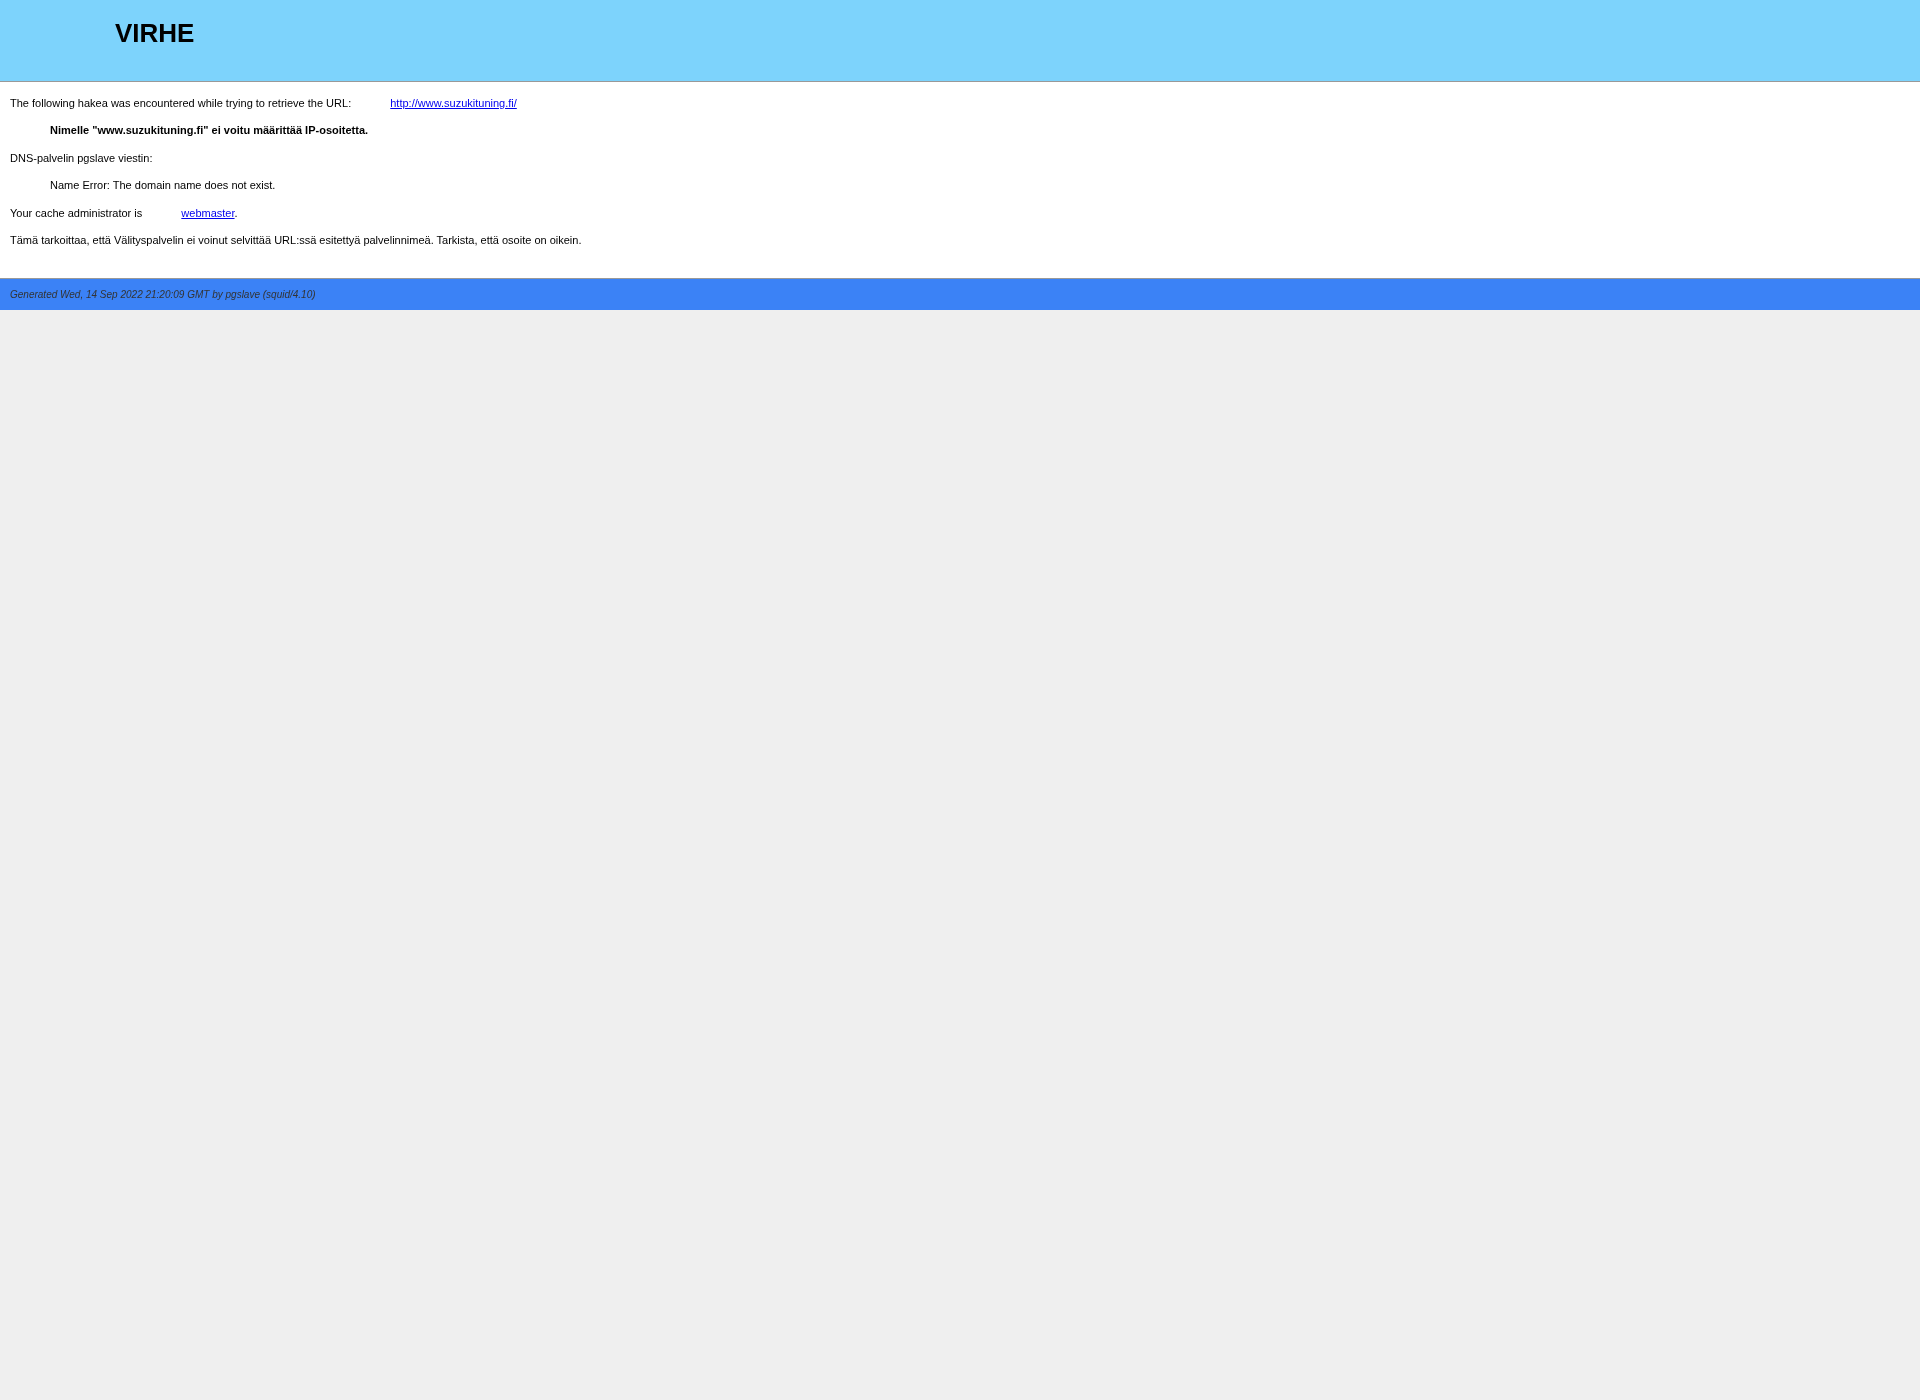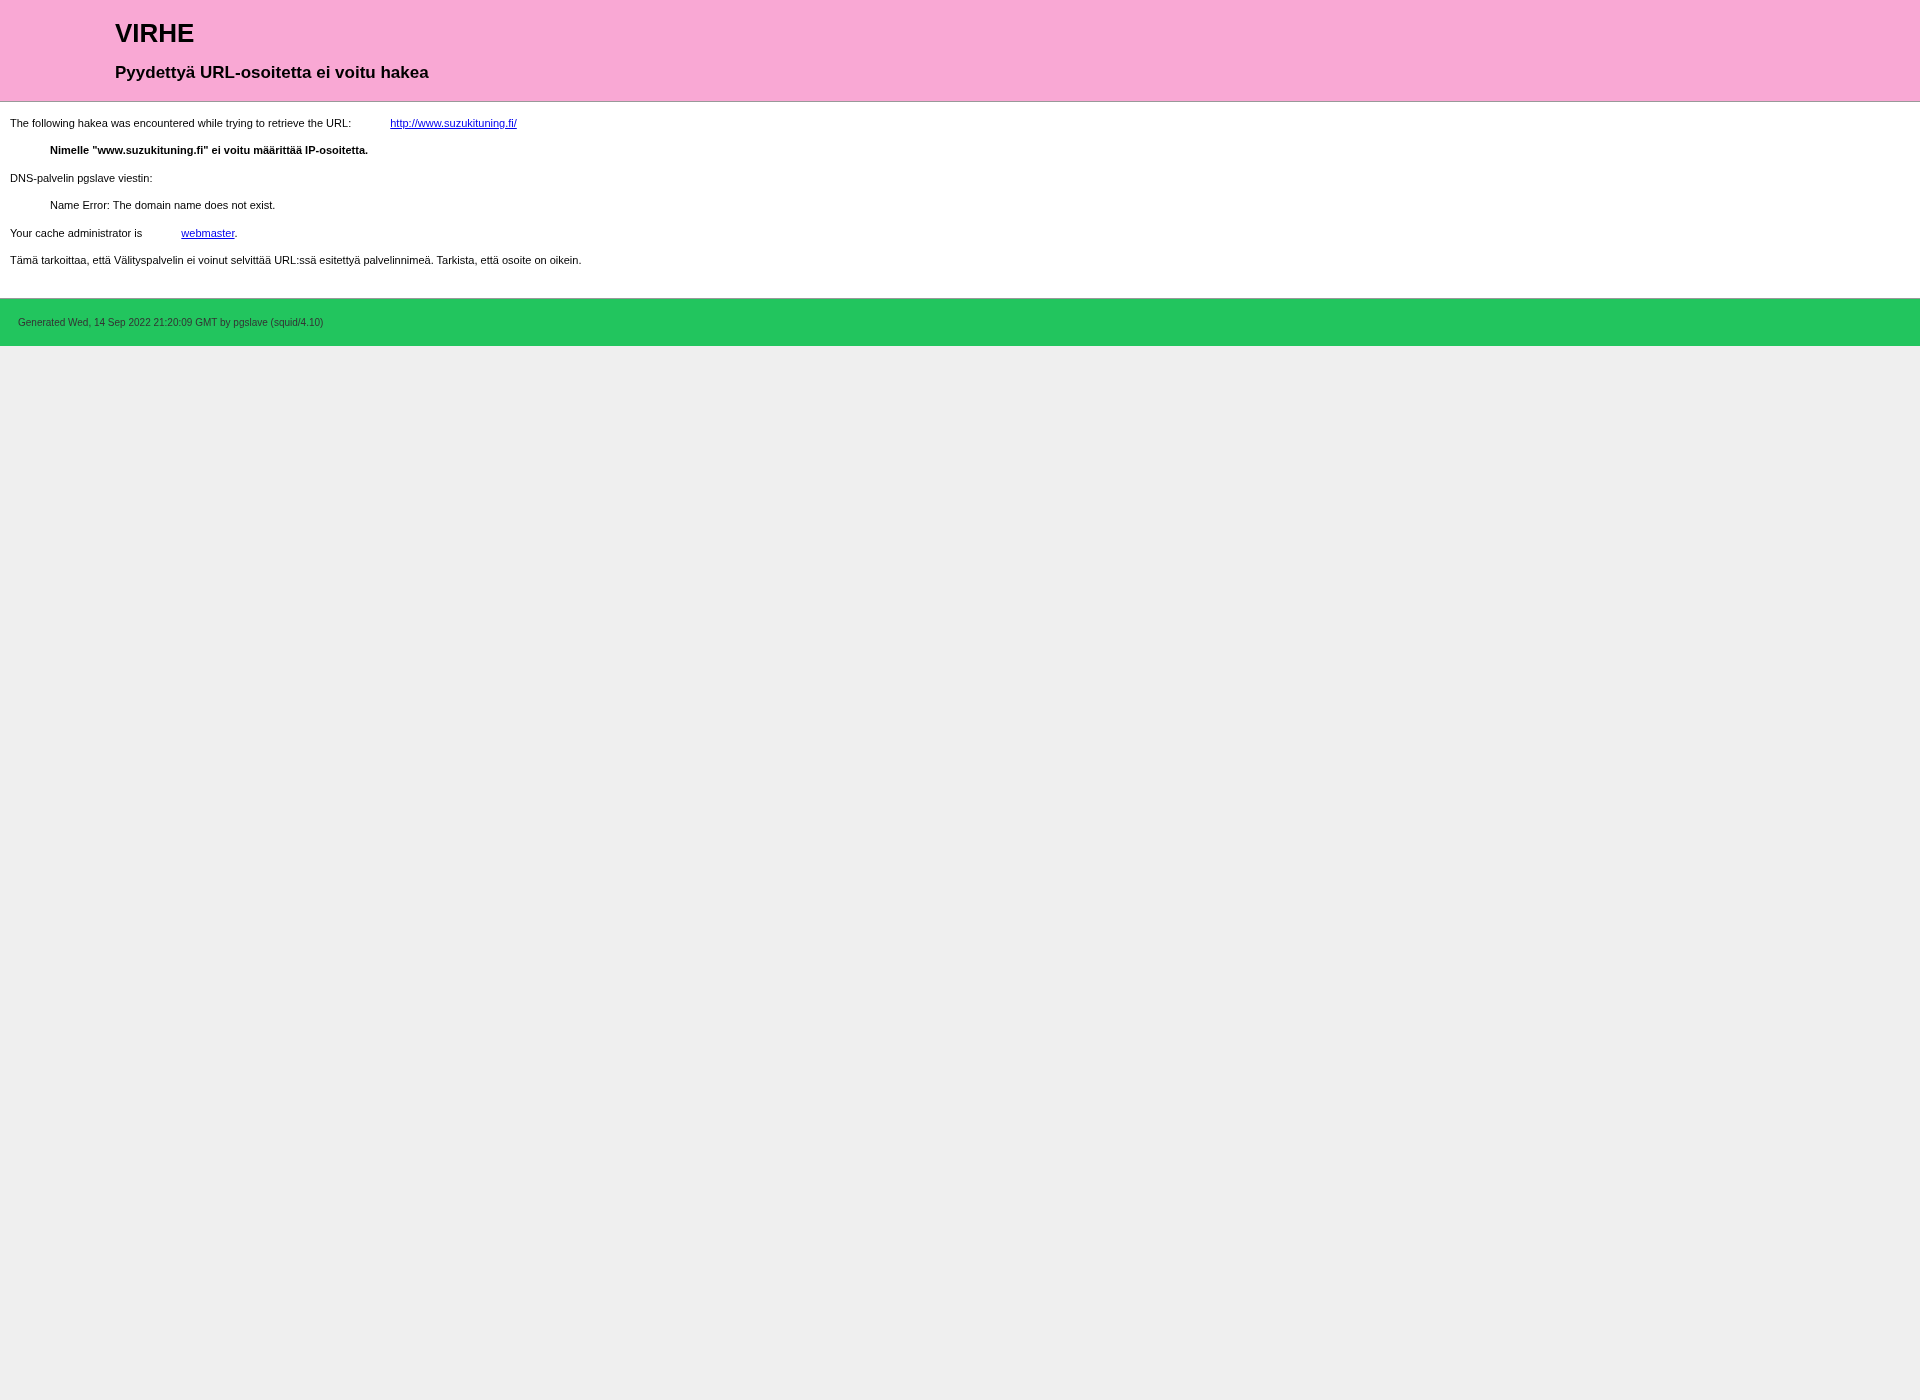--- a/index.html
+++ b/index.html
@@ -7,21 +7,21 @@
       padding: 0;
       box-sizing: border-box;
     }
     body {
       font-family: Arial, Helvetica, sans-serif;
       background-color: #efefef;
       width: 1920px;
       height: 1400px;
     }
     .header {
-      background-color: #f9a8d4;
+      background-color: #7dd3fc;
       padding: 18px 0 18px 115px;
     }
     .header h1 {
       font-size: 26px;
       font-weight: bold;
       margin-bottom: 14px;
       color: #000;
     }
     .header h2 {
       font-size: 17px;
@@ -48,34 +48,34 @@
     }
     .content .bold {
       font-weight: bold;
     }
     .content a {
       color: #0000ee;
       text-decoration: underline;
       padding-left: 36px;
     }
     .footer {
-      background-color: #22c55e;
-      padding: 18px;
+      background-color: #3b82f6;
+      padding: 10px;
+      font-style: italic;
     }
     .footer p {
       font-size: 10px;
       color: #333;
     }
   </style>
 </head>
 <body>
 
 <div class="header">
   <h1>VIRHE</h1>
-  <h2>Pyydettyä URL-osoitetta ei voitu hakea</h2>
 </div>
 
 <hr>
 
 <div class="content">
   <p>
     <span>The following hakea was encountered while trying to retrieve the URL: </span><a href="#">http://www.suzukituning.fi/</a>
   </p>
   <p class="indented bold">Nimelle "www.suzukituning.fi" ei voitu määrittää IP-osoitetta.</p>
   <p>DNS-palvelin pgslave viestin:</p>

